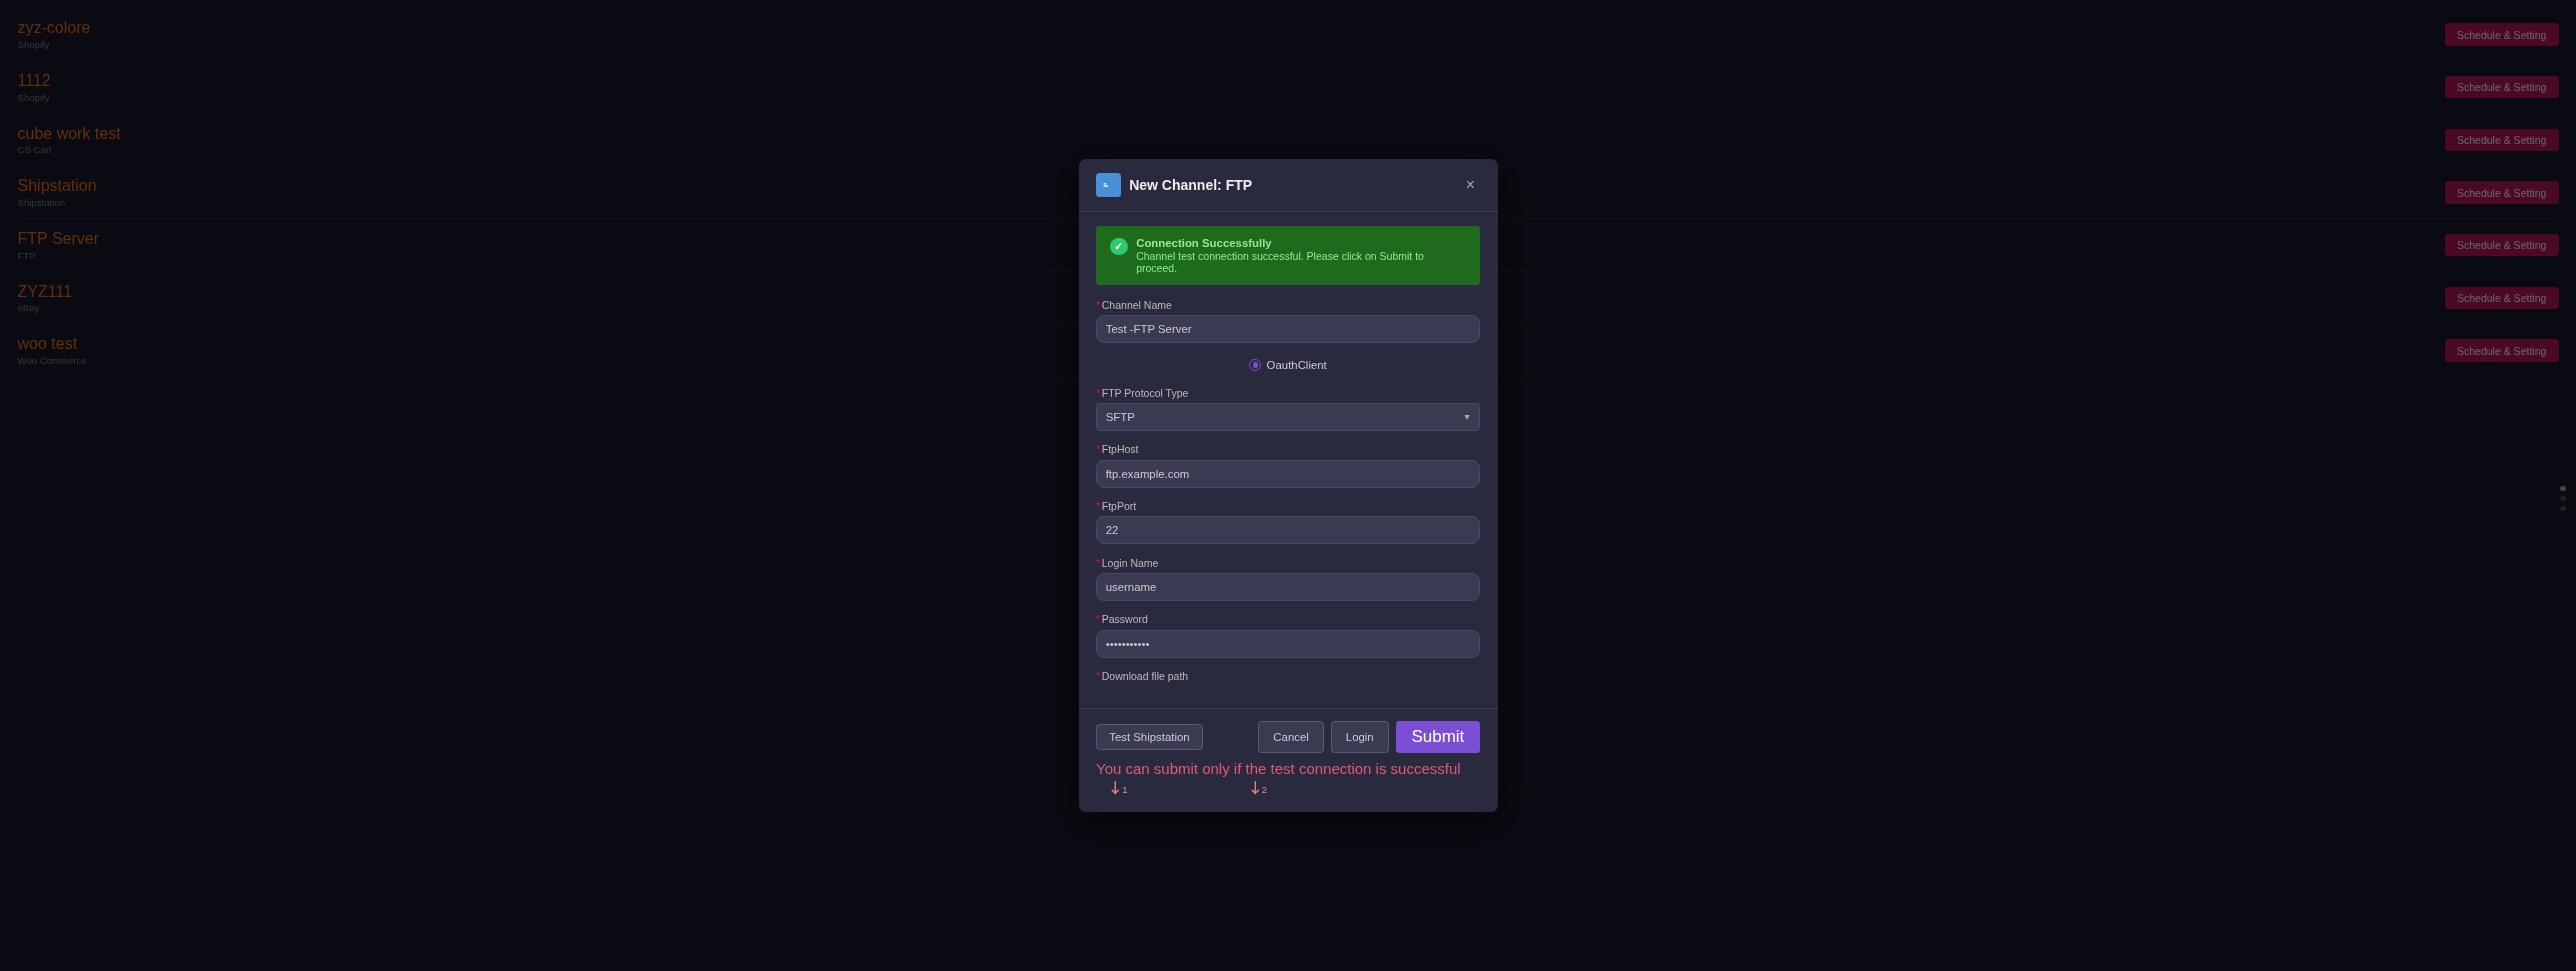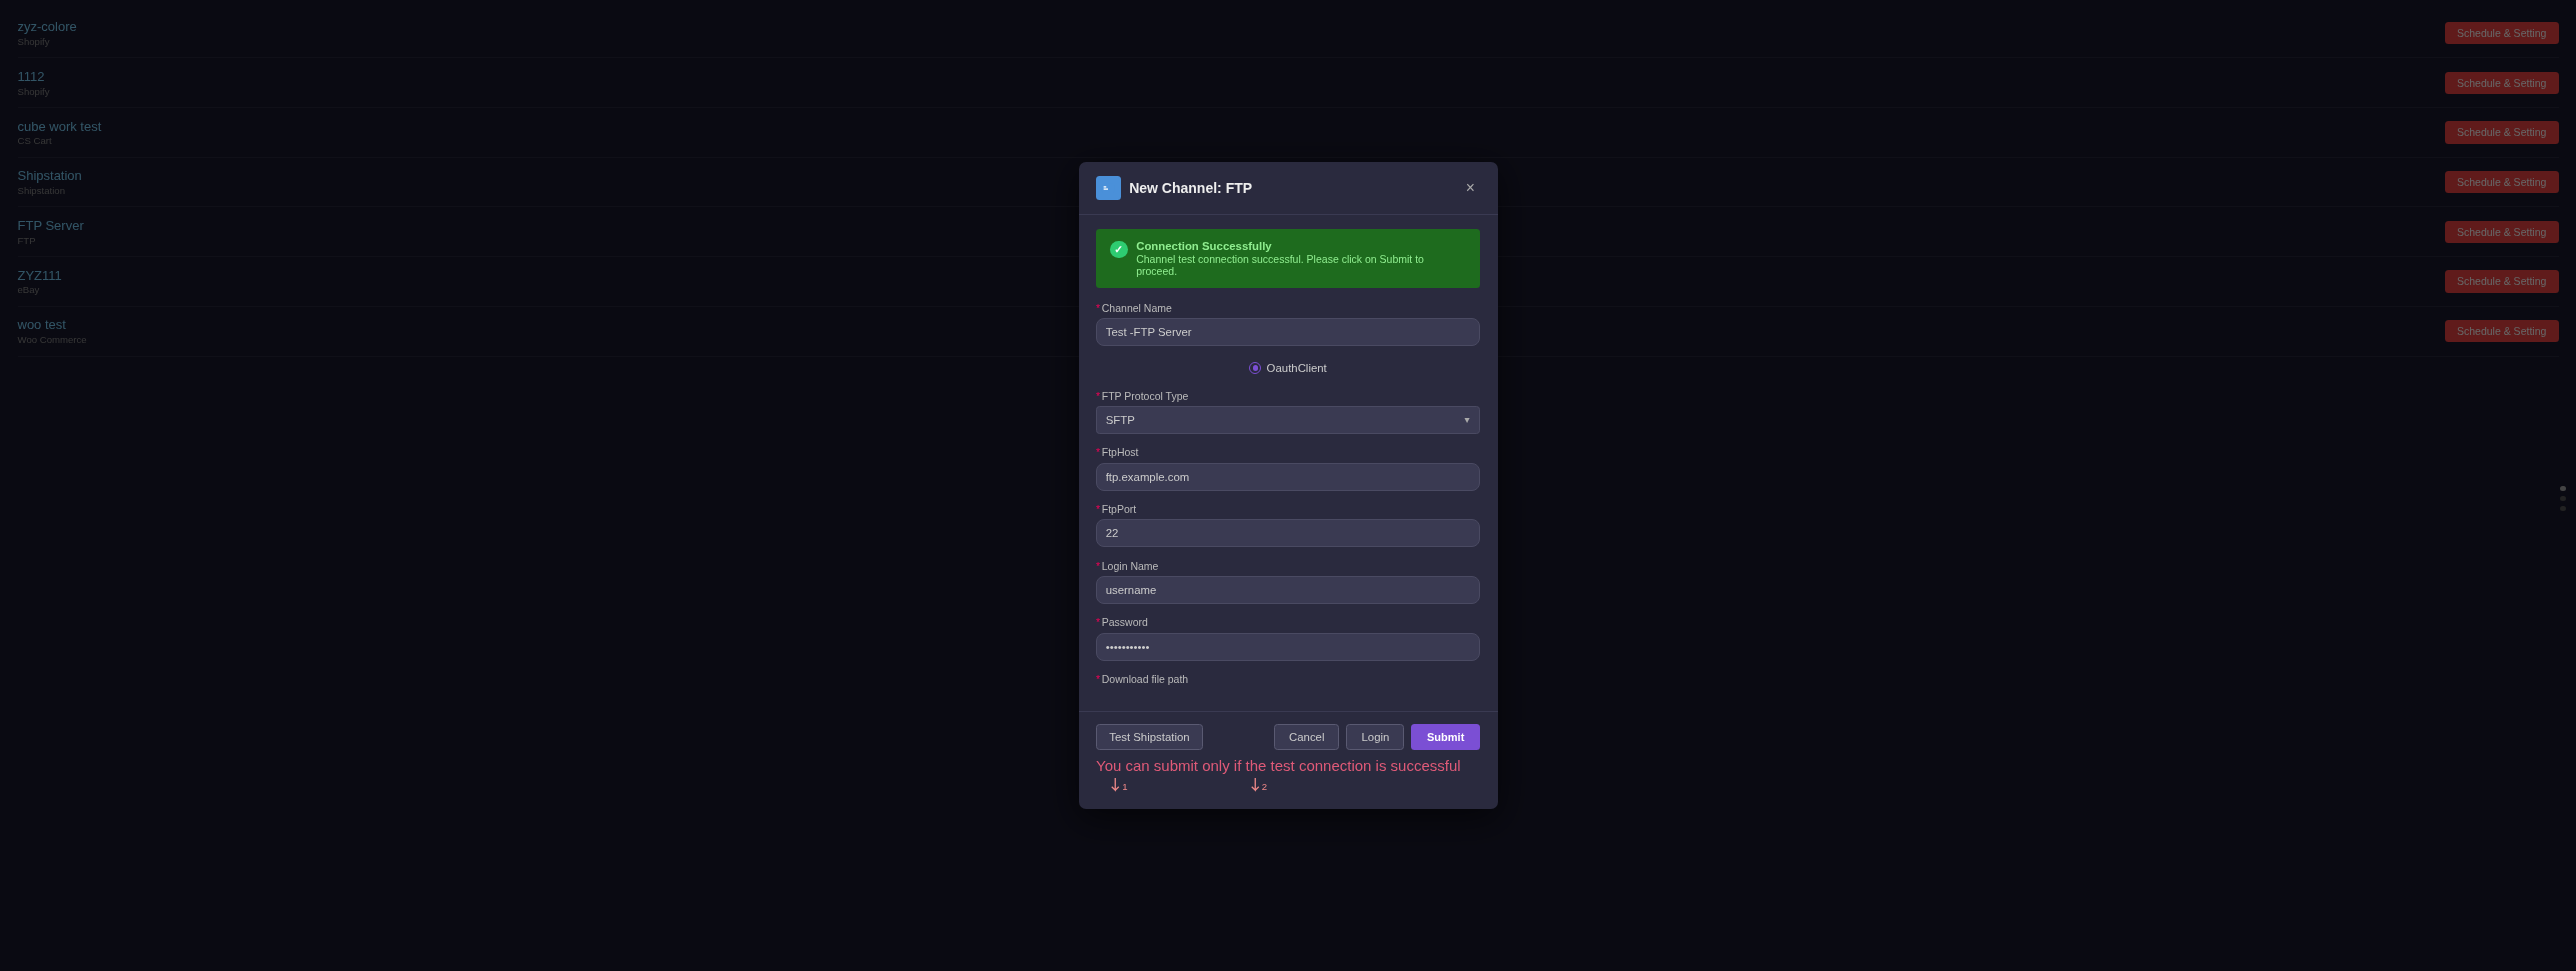--- a/index.html
+++ b/index.html
@@ -17,31 +17,31 @@
       width: 100%;
     }
     .bg-item {
       display: flex;
       align-items: center;
       justify-content: space-between;
       padding: 10.5px 0;
       border-bottom: 0.9px solid #2a2a3e;
     }
     .bg-item-info .name {
-      font-size: 13px;
-      color: #7dd3fc;
+      font-size: 16px;
+      color: #f97316;
       font-weight: 500;
     }
     .bg-item-info .type {
       font-size: 9.6px;
       color: #888;
       margin-top: 1.7px;
     }
     .schedule-btn {
-      background: #ef4444;
+      background: #be185d;
       color: #fff;
       border: none;
       padding: 5.2px 12.2px;
       border-radius: 3.5px;
       cursor: pointer;
       font-size: 10.5px;
       white-space: nowrap;
     }
 
     
@@ -263,22 +263,22 @@
       cursor: pointer;
       font-size: 11.4px;
     }
     .submit-btn {
       background: #7b4fd4;
       border: none;
       color: #fff;
       padding: 6.1px 15.7px;
       border-radius: 3.5px;
       cursor: pointer;
-      font-size: 11px;
-      font-weight: 700;
+      font-size: 17px;
+      font-weight: 400;
     }
 
     .hint-text {
       font-size: 15px;
       color: #e05a78;
       margin-top: 7px;
     }
 
     
     .dot-indicator {

